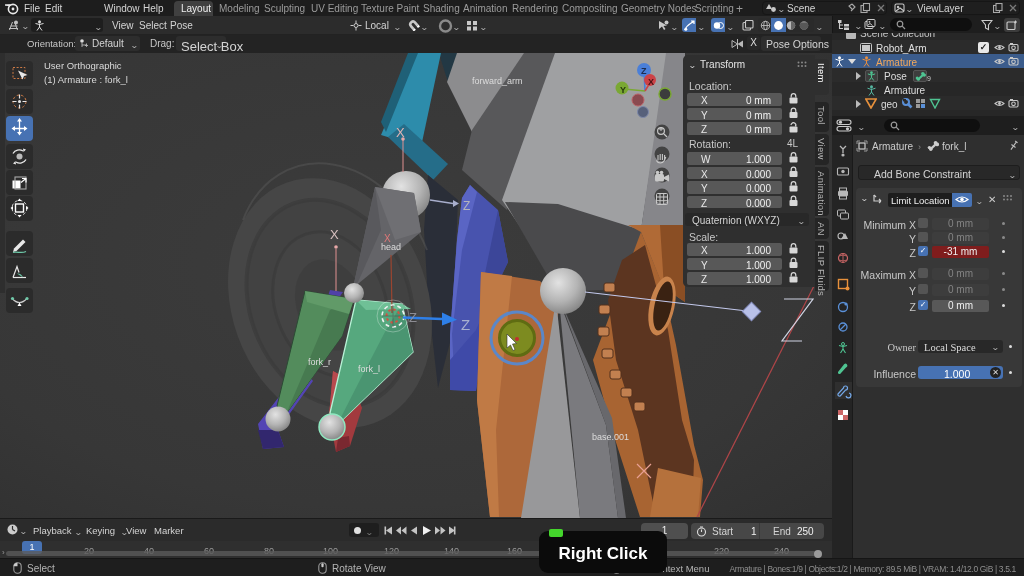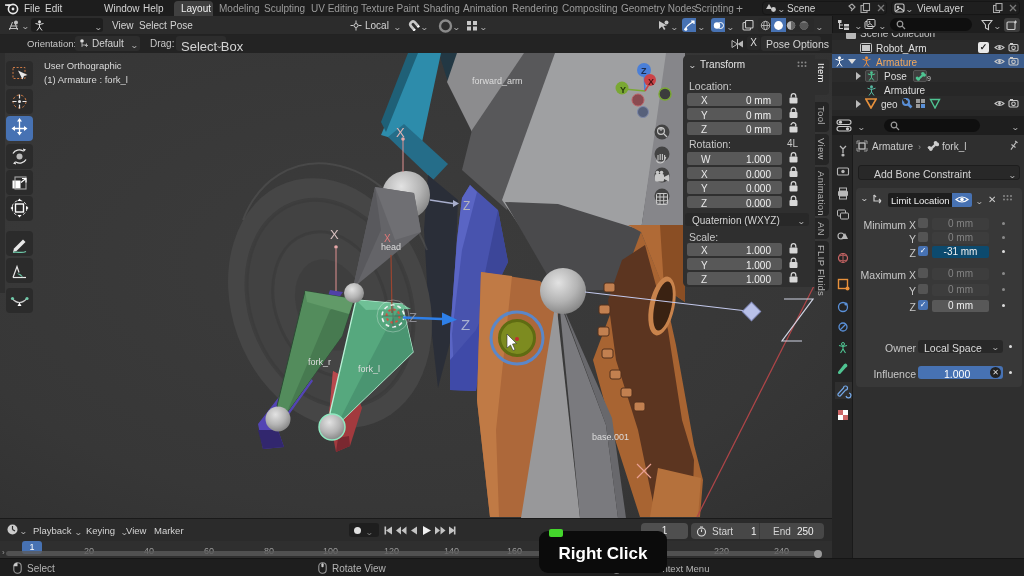--- a/index.html
+++ b/index.html
@@ -791,42 +791,42 @@
       </div>
   <div class="prow" style="top:115px;">
         <span class="plabel">Y</span>
         <span class="cb"></span>
         <span class="pfield">0 mm</span>
         <span class="dot"></span>
       </div>
   <div class="prow" style="top:129px;">
         <span class="plabel">Z</span>
         <span class="cbb">✓</span>
-        <span class="pfield" style="background:#0c4a6e;color:#f0f0f0;">-31 mm</span>
+        <span class="pfield" style="background:#7f1d1d;color:#f0f0f0;">-31 mm</span>
         <span class="dot" style="background:#ddd;"></span>
       </div>
   <div class="prow" style="top:151px;">
         <span class="plabel">Maximum X</span>
         <span class="cb"></span>
         <span class="pfield">0 mm</span>
         <span class="dot"></span>
       </div>
   <div class="prow" style="top:167px;">
         <span class="plabel">Y</span>
         <span class="cb"></span>
         <span class="pfield">0 mm</span>
         <span class="dot"></span>
       </div>
   <div class="prow" style="top:183px;">
         <span class="plabel">Z</span>
         <span class="cbb">✓</span>
         <span class="pfield" style="background:#585858;color:#f0f0f0;">0 mm</span>
         <span class="dot" style="background:#ddd;"></span>
       </div>
-  <div class="prow" style="top:224px;">
+  <div class="prow" style="top:224px;font-family:Liberation Serif, serif;">
     <span class="plabel" style="right:108px;">Owner</span>
     <span style="position:absolute;left:86px;top:0;width:85px;height:13px;background:#282828;border-radius:3px;"></span>
     <span style="position:absolute;left:92px;top:2px;color:#ddd;font-size:10.5px;">Local Space</span>
     <span class="chev" style="position:absolute;left:160px;top:3px;">⌄</span>
     <span class="dot" style="background:#ddd;left:177px;"></span>
   </div>
   <div class="prow" style="top:250px;">
     <span class="plabel" style="right:108px;">Influence</span>
     <span style="position:absolute;left:86px;top:0;width:85px;height:13px;background:#4772b3;border-radius:3px;"></span>
     <span style="position:absolute;left:112px;top:2px;color:#fff;font-size:10.5px;">1.000</span>
@@ -906,20 +906,21 @@
   <svg style="left:318px;top:3px" width="9" height="12" viewBox="0 0 9 12">
     <rect x="0.8" y="0.8" width="7.4" height="10.4" rx="3.5" fill="none" stroke="#999" stroke-width="1.1"></rect>
     <rect x="3.4" y="1.2" width="2.2" height="4" rx="1" fill="#ccc"></rect>
   </svg>
   <div class="t" style="left:332px;top:5px;color:#b4b4b4;font-size:10px;">Rotate View</div>
   <svg style="left:612px;top:3px" width="9" height="12" viewBox="0 0 9 12">
     <rect x="0.8" y="0.8" width="7.4" height="10.4" rx="3.5" fill="none" stroke="#999" stroke-width="1.1"></rect>
     <path d="M8.2 4.2 a3.6 2.8 0 0 0 -3.7 -3.4 v3.4 Z" fill="#ccc"></path>
   </svg>
   <div class="t" style="left:626px;top:5px;color:#b4b4b4;font-size:9.5px;">Pose Context Menu</div>
+  <div class="t" style="right:8px;top:5.5px;color:#8f8f8f;font-size:8.5px;letter-spacing:-0.35px;">Armature | Bones:1/9 | Objects:1/2 | Memory: 89.5 MiB | VRAM: 1.4/12.0 GiB | 3.5.1</div>
 </div>
 
 <div id="tooltip" style="left:539px;top:531px;width:128px;height:42px;background:#0b0b0b;border-radius:9px;z-index:50;">
   <div style="left:10px;top:-2px;width:14px;height:8px;background:#44d62c;border-radius:2px;"></div>
   <div style="left:0;top:13px;width:128px;text-align:center;color:#fff;font-size:17px;font-weight:bold;font-family:'Liberation Sans',sans-serif;">Right Click</div>
 </div>
 
 </div>
 
 </body></html>

